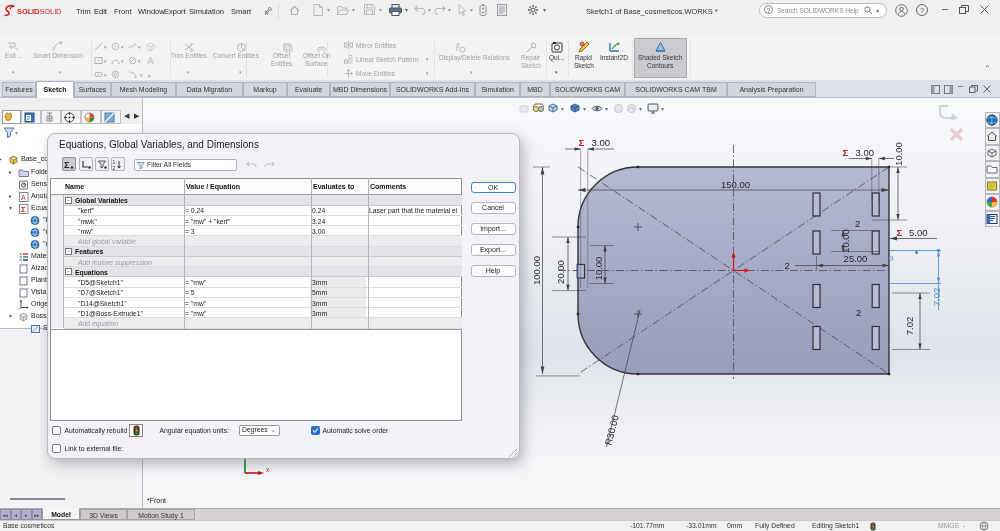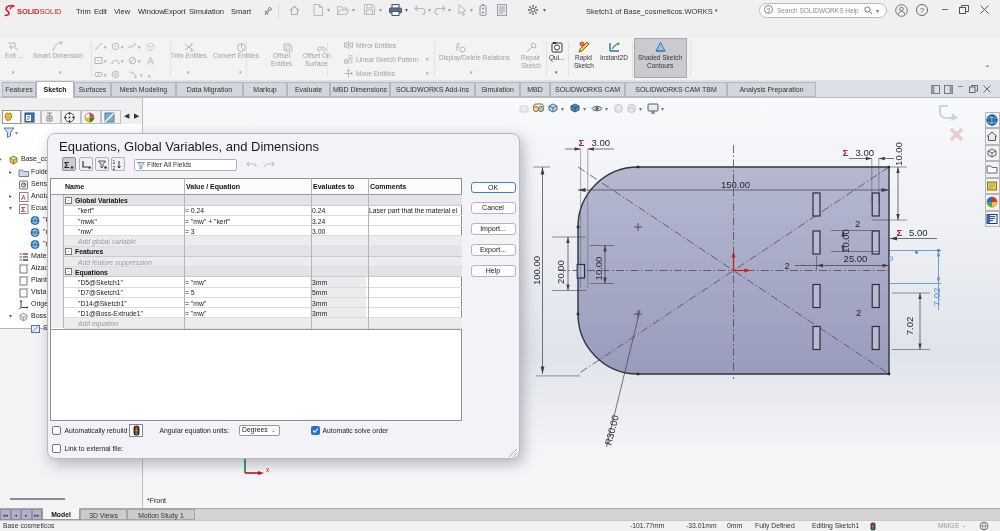--- a/index.html
+++ b/index.html
@@ -15,21 +15,21 @@
 <div id="app">
 
 <div class="ab" id="titlebar" style="left:0;top:0;width:1000px;height:24px;background:#f1f0f0;">
   <svg class="ab" style="left:3px;top:4px;" width="13" height="13" viewBox="0 0 13 13">
         <path d="M10.5 1.5 C5 1.5 3 3 3 5 C3 7 6 7 6 9 C6 10.5 4 11.5 1.5 11.5" stroke="#d2232a" stroke-width="1.6" fill="none"></path>
         <path d="M11.5 2 C8 2.5 7 4 7.5 5.5" stroke="#d2232a" stroke-width="1.3" fill="none"></path>
       </svg>
   <span class="ab" style="left:17px;top:7px;font-size:7.5px;font-weight:bold;color:#d2232a;letter-spacing:-0.1px;">SOLID<span style="font-weight:normal;">SOLID</span></span>
   <span class="ab t7" style="left:76px;top:7px;font-size:7.5px;">Trim</span>
   <span class="ab t7" style="left:94px;top:7px;font-size:7.5px;">Edit</span>
-  <span class="ab t7" style="left:114px;top:7px;font-size:7.5px;">View</span>
+  <span class="ab t7" style="left:114px;top:7px;font-size:7.5px;">Front</span>
   <span class="ab t7" style="left:138px;top:7px;font-size:7.5px;">Window</span>
   <span class="ab t7" style="left:164px;top:7px;font-size:7.5px;">Export</span>
   <span class="ab t7" style="left:189px;top:7px;font-size:7.5px;">Simulation</span>
   <span class="ab t7" style="left:231px;top:7px;font-size:7.5px;">Smart</span>
   <svg class="ab" style="left:264px;top:6px;" width="9" height="10" viewBox="0 0 9 10">
         <path d="M5.5 1 L8 3.5 L6 4 L4 6 L3.5 8.5 L1 5.5 L3.5 5 Z" stroke="#666" stroke-width="0.8" fill="none"></path>
         <path d="M2.5 6.5 L0.8 9" stroke="#666" stroke-width="0.8"></path>
       </svg>
   <span class="ab" style="left:278px;top:3px;width:1px;height:16px;background:#dcdcdc;"></span>
   <svg class="ab" style="left:289px;top:5px;" width="11" height="11" viewBox="0 0 11 11">
@@ -667,21 +667,21 @@
       </svg>
   <span class="ab" style="left:31px;top:214px;font-size:7px;color:#222;white-space:nowrap;">Boss-Extruir</span>
   <svg class="ab" style="left:30px;top:225px;" width="11" height="11" viewBox="0 0 11 11">
         <rect x="1.5" y="2.5" width="8" height="7" stroke="#4a7ab0" fill="#e8f0f8"></rect>
         <path d="M2.5 8.5 L8 3.5" stroke="#4a7ab0" stroke-width="0.8"></path>
       </svg>
   <span class="ab" style="left:43px;top:226px;font-size:7px;color:#222;white-space:nowrap;">Sketch1</span>
 </div>
 
 <div class="ab" id="dialog" style="left:47px;top:133px;width:473px;height:326px;background:#f3f2f6;border:1px solid #b9b7c2;border-radius:8px;box-shadow:3px 5px 14px rgba(60,60,80,.35);overflow:hidden;">
-  <span class="ab" style="left:11px;top:5px;font-size:13px;color:#1b1b1b;">Equations, Global Variables, and Dimensions</span>
+  <span class="ab" style="left:11px;top:5px;font-size:10px;color:#1b1b1b;">Equations, Global Variables, and Dimensions</span>
   <span class="ab" style="left:13.7px;top:23.2px;width:14px;height:14px;background:#cbc9d2;border:1px solid #8f8d99;border-radius:2px;"></span>
   <svg class="ab" style="left:15.2px;top:24.7px;" width="11" height="11" viewBox="0 0 11 11">
         <text x="1" y="9" font-size="9" font-weight="bold" fill="#222">Σ</text>
         <circle cx="9" cy="8.5" r="1.3" fill="#333"></circle>
       </svg>
   <span class="ab" style="left:31.4px;top:23.2px;width:14px;height:14px;background:#f1f0f4;border:1px solid #b3b1bd;border-radius:2px;"></span>
   <svg class="ab" style="left:32.9px;top:24.7px;" width="11" height="11" viewBox="0 0 11 11">
         <path d="M2 2 V8 H7" stroke="#333" stroke-width="1.2" fill="none"></path>
         <circle cx="8.5" cy="8.5" r="1.3" fill="#333"></circle>
       </svg>

